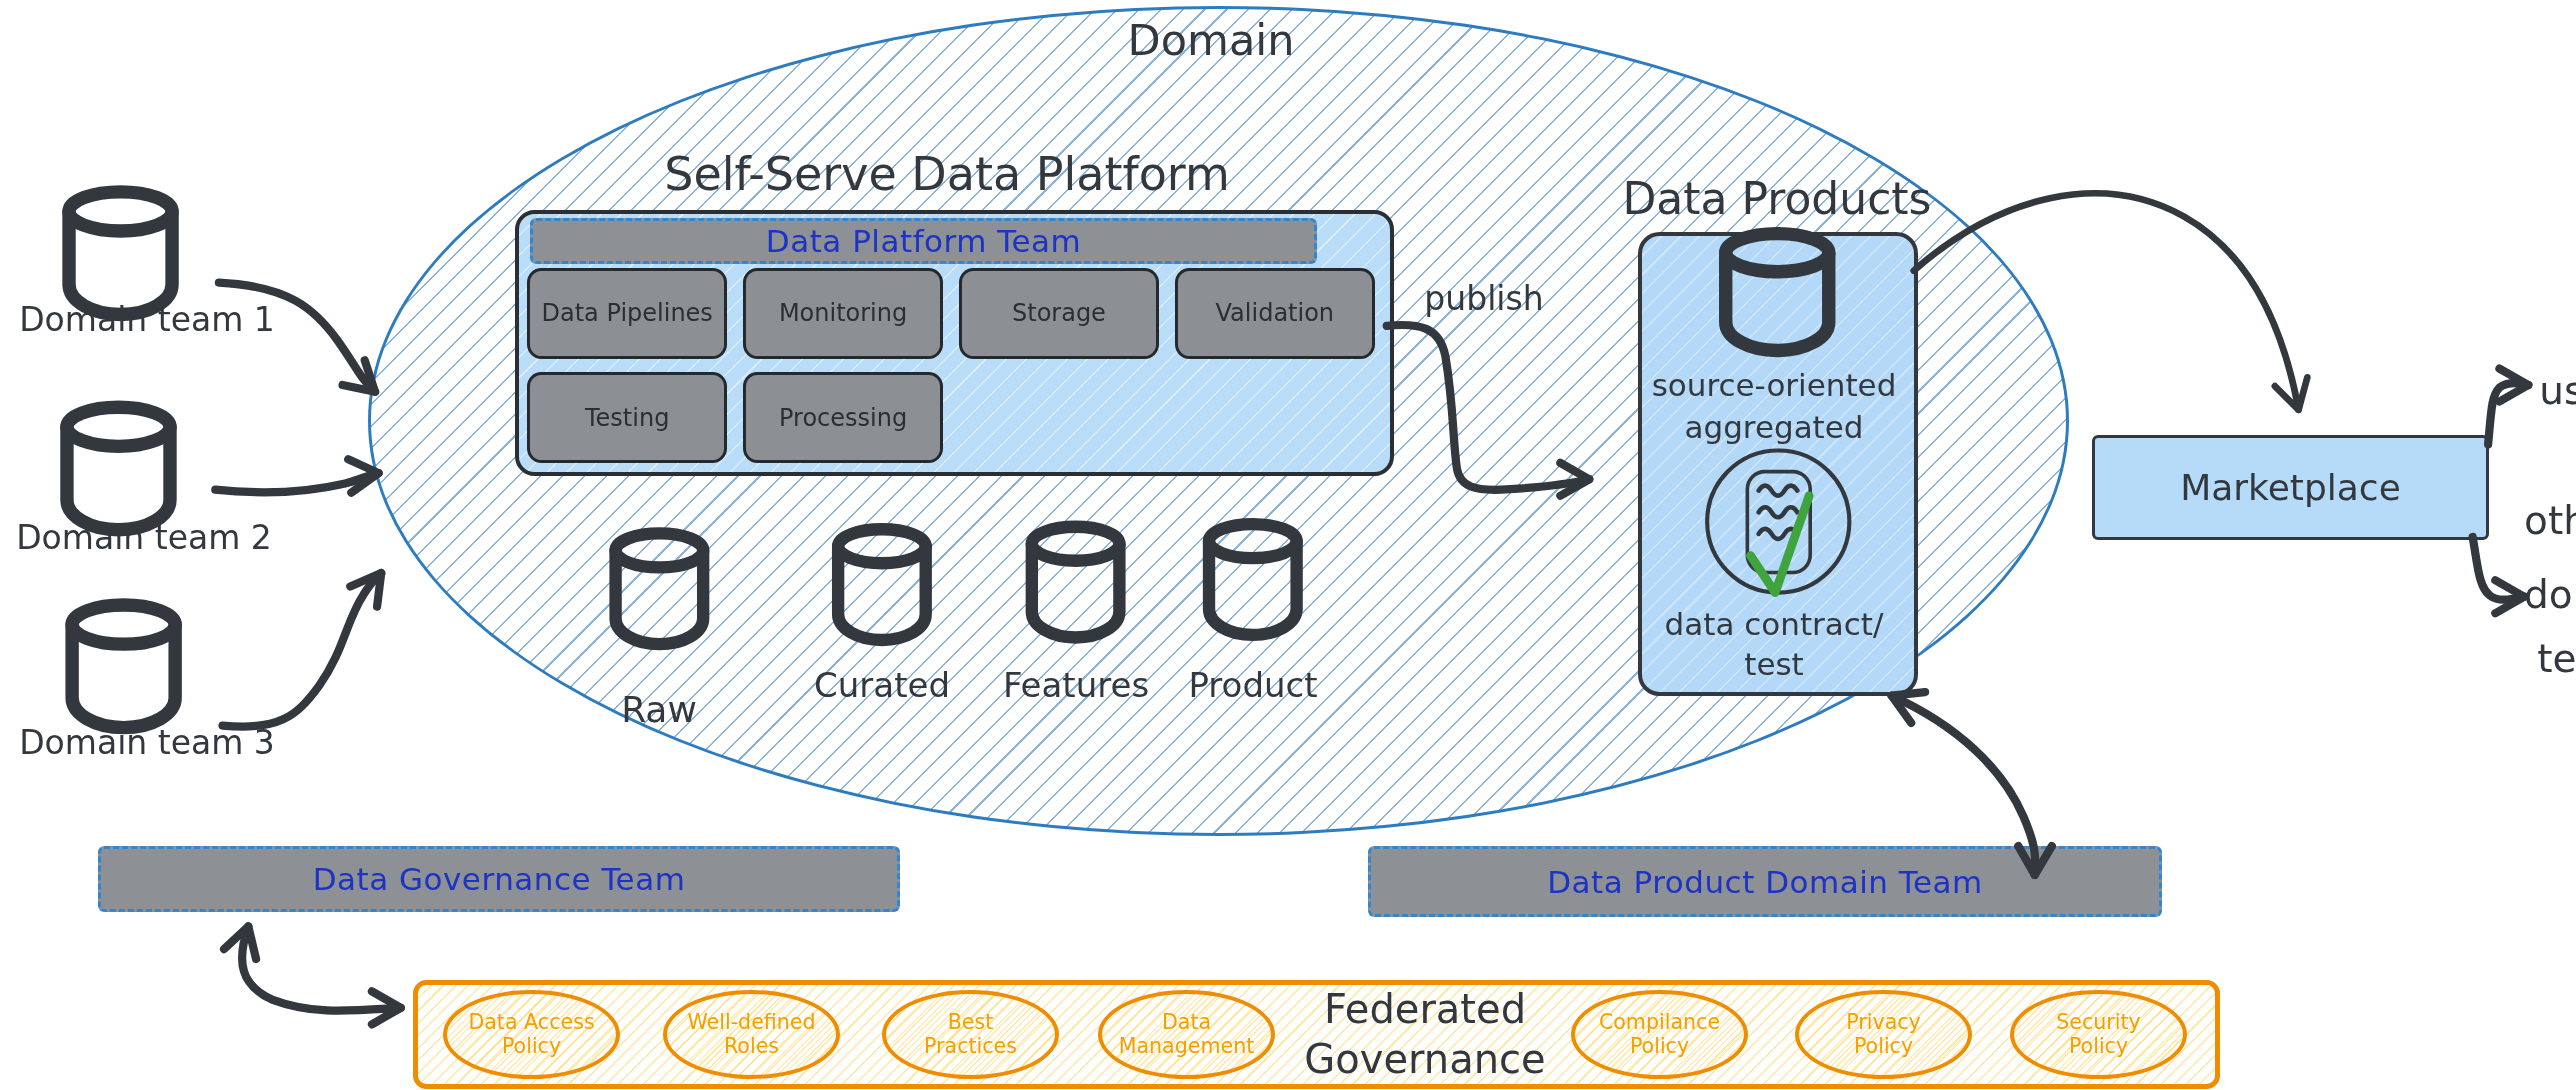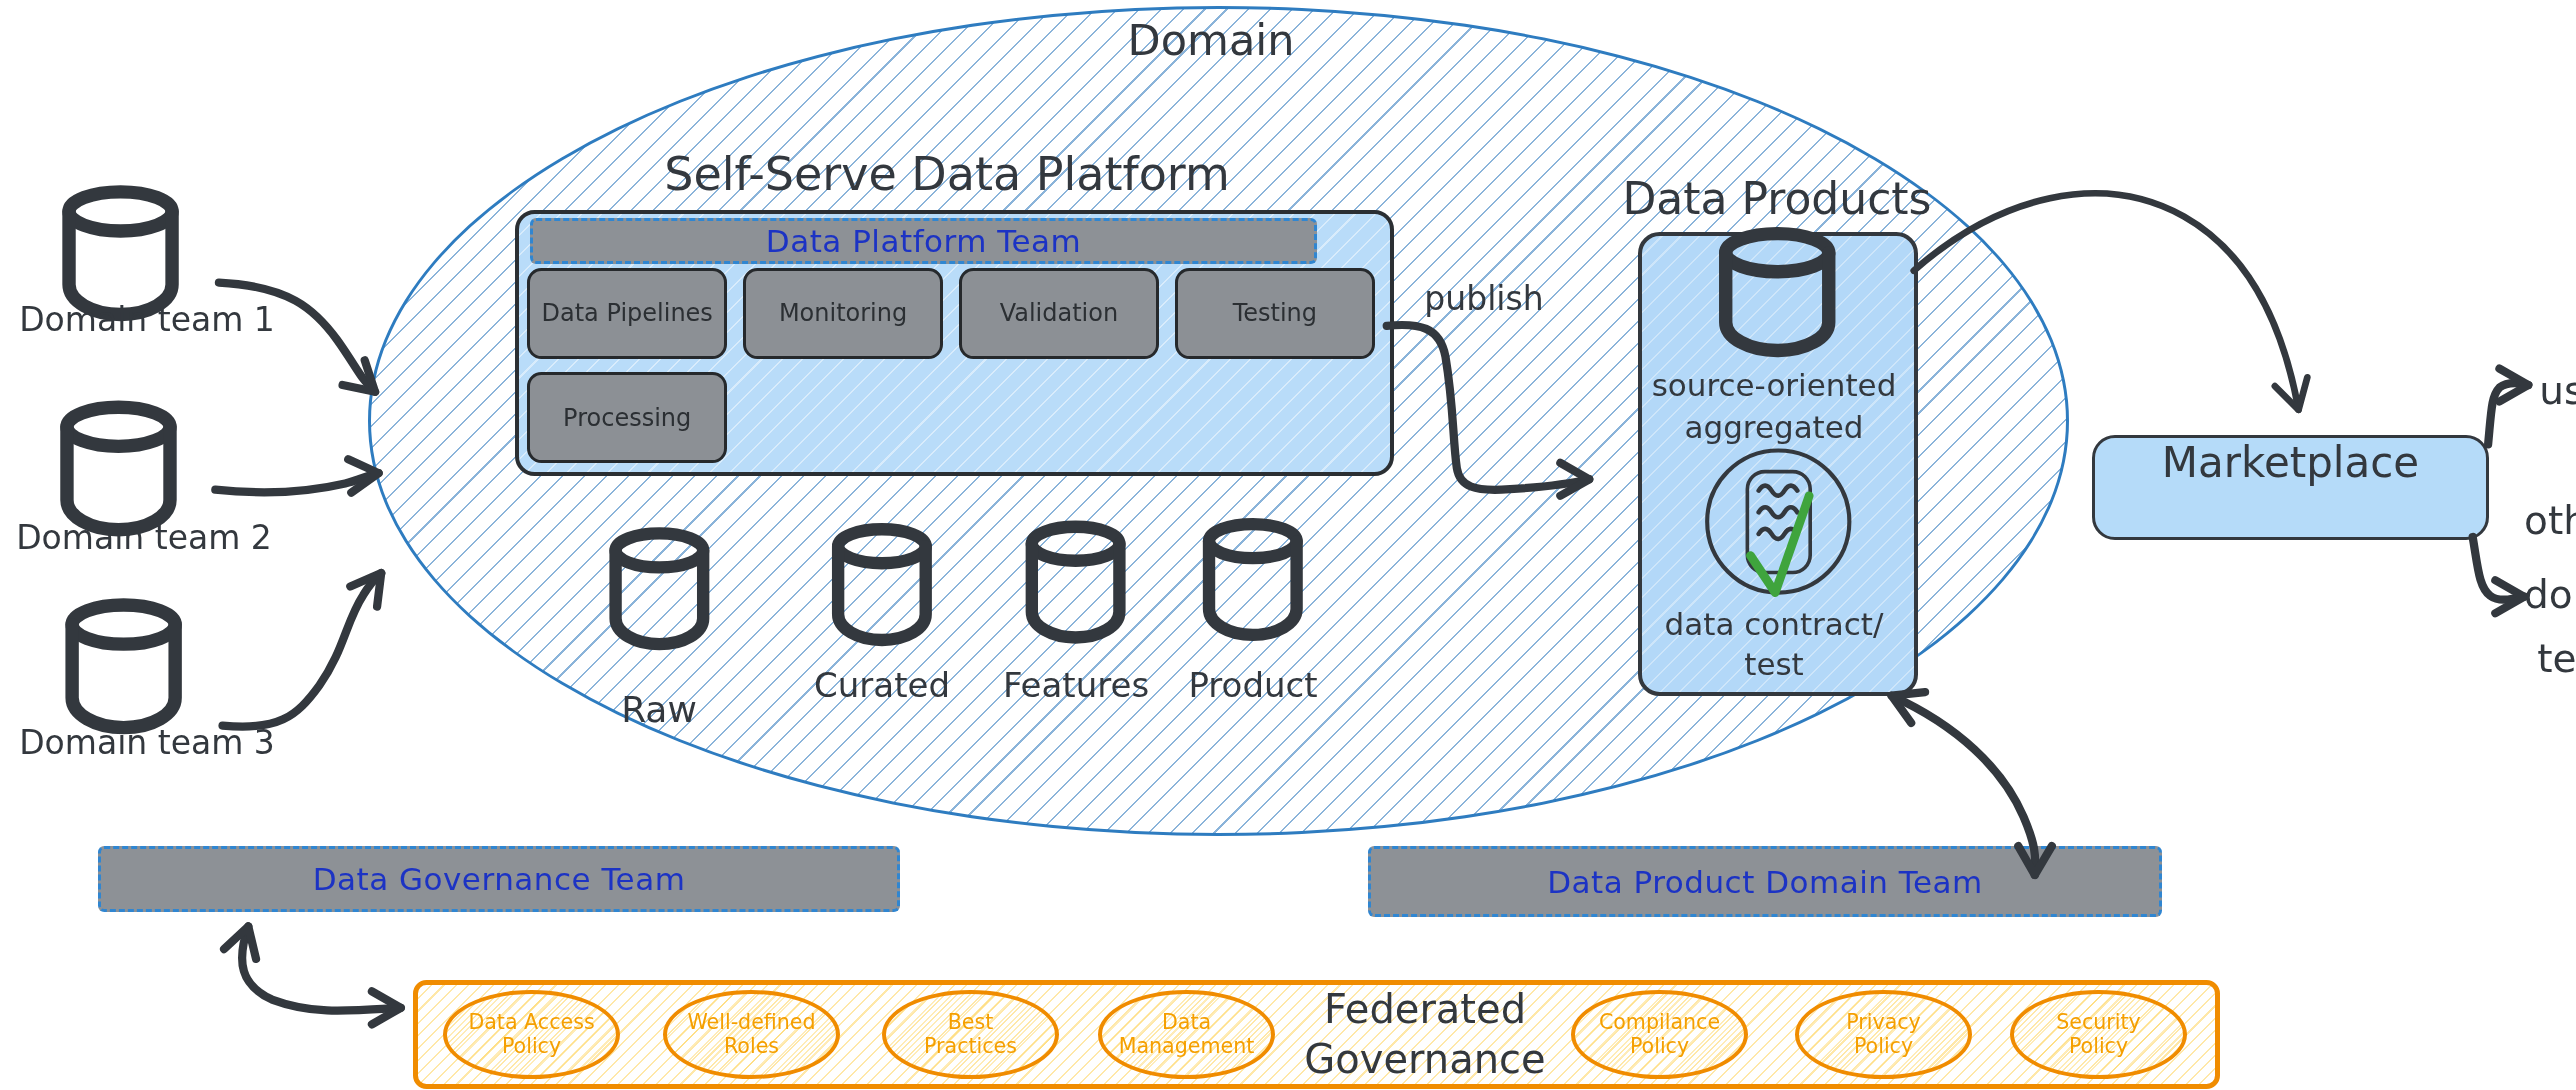--- a/index.html
+++ b/index.html
@@ -45,23 +45,23 @@
   
   .products-box{
     left:1638px;top:232px;width:272px;height:456px;border-radius:21.6px;
     border:4.1px solid #33383e;z-index:2;
     background:#b3d8f8;
     background-image:repeating-linear-gradient(135deg, rgba(255,255,255,0.35) 0 1.5px, transparent 1.5px 13.4px);
   }
 
   
   .marketplace-box{
-    left:2092px;top:435px;width:391px;height:99px;border-radius:23px;
+    left:2092px;top:435px;width:391px;height:99px;border-radius:6px;
     border:3.6px solid #33383e;background:#b5dbf9;z-index:2;
-    display:flex;align-items:flex-start;justify-content:center;font-size:42px;
+    display:flex;align-items:center;justify-content:center;font-size:36px;
   }
 
   
   .gov-bar{left:98px;top:846px;width:796px;height:60px;}
   .pdt-bar{left:1368px;top:846px;width:788px;height:65px;}
 
   
   .fed-box{
     left:413px;top:980px;width:1807px;height:109px;border-radius:13.4px;
     border:5.2px solid #f08c00;z-index:2;box-sizing:border-box;
@@ -87,20 +87,21 @@
 <div class="abs ctr label title-md" style="left:1211px;top:40px;">Domain</div>
 
 <div class="abs ctr label title-lg" style="left:947px;top:174px;">Self-Serve Data Platform</div>
 <div class="abs platform-box"></div>
 <div class="abs team-bar platform-team">
   <span>Data Platform Team</span>
 </div>
 <div class="abs cap-grid">
   <div class="cap">Data Pipelines</div>
   <div class="cap">Monitoring</div>
+  <div class="cap">Storage</div>
   <div class="cap">Validation</div>
   <div class="cap">Testing</div>
   <div class="cap">Processing</div>
 </div>
 
 <div class="abs ctr label" style="left:659px;top:685px;font-size:36px;margin-top:24px;">Raw</div>
 <div class="abs ctr label" style="left:882px;top:685px;font-size:34px;">Curated</div>
 <div class="abs ctr label" style="left:1076px;top:685px;font-size:34px;">Features</div>
 <div class="abs ctr label" style="left:1253px;top:685px;font-size:34px;">Product</div>
 

